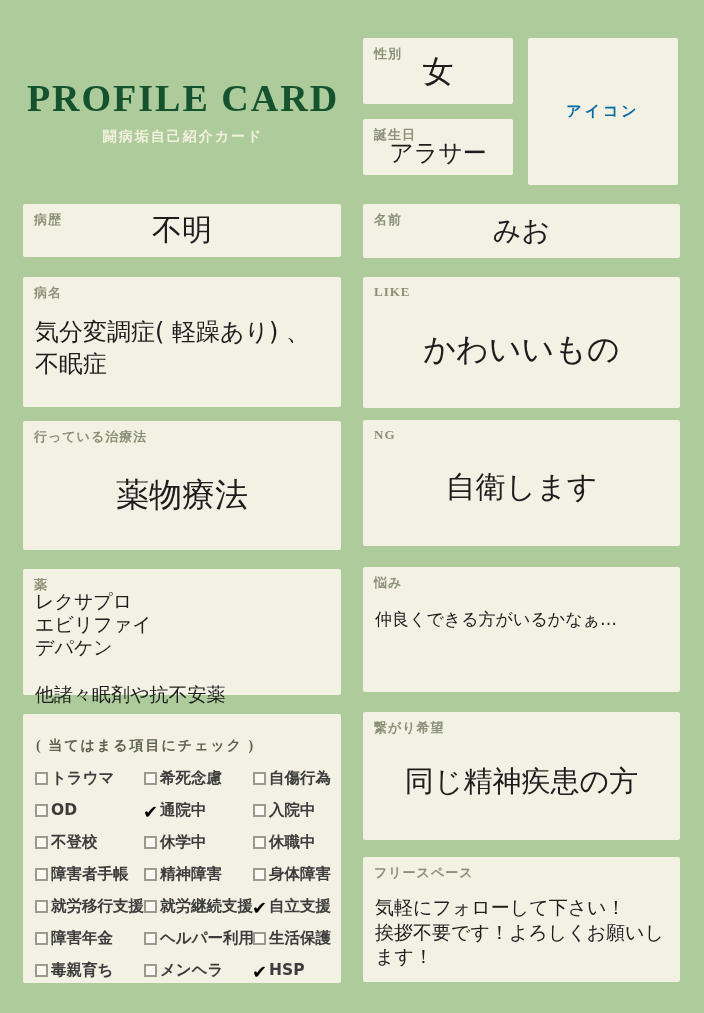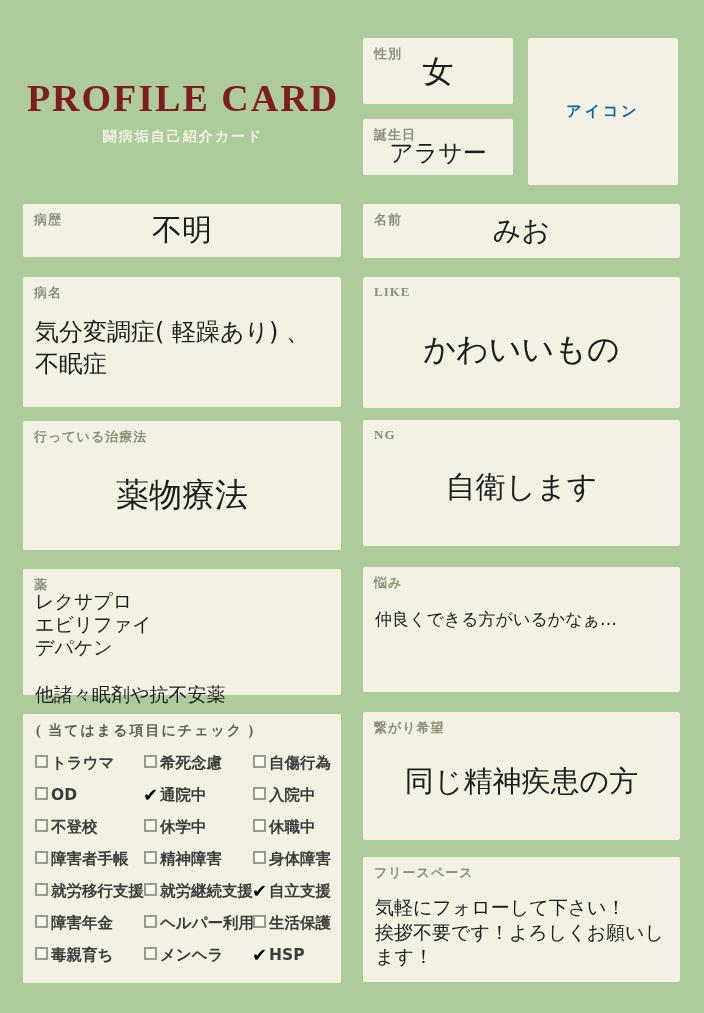--- a/index.html
+++ b/index.html
@@ -8,21 +8,21 @@
     background:#adcb9b;
     font-family:"DejaVu Sans", sans-serif;
     position:relative; overflow:hidden;
   }
   .card { position:absolute; inset:0; background:#adcb9b; }
 
   
   .hdr { position:absolute; left:18px; top:76px; width:330px; text-align:center; color:#f4f3e1; }
   .hdr h1 {
     margin:0; font-family:"Liberation Serif","DejaVu Serif",serif;
-    font-size:38px; font-weight:700; letter-spacing:2px; color:#7f1d1d;
+    font-size:38px; font-weight:700; letter-spacing:2px; color:#14532d;
   }
   .hdr .sub {
     margin-top:8px; font-family:"Liberation Serif","DejaVu Serif",serif;
     font-size:14px; font-weight:700; letter-spacing:2px; color:#f2f1df;
   }
 
   
   .box {
     position:absolute; background:#f2f1e3; border-radius:2px;
     box-sizing:border-box;
@@ -47,21 +47,21 @@
   .b-birthday { left:363px; top:119px; width:150px; height:56px; }
   .b-icon     { left:528px; top:38px;  width:150px; height:147px; }
   .b-history  { left:23px;  top:204px; width:318px; height:53px; }
   .b-name     { left:363px; top:204px; width:317px; height:54px; }
   .b-disease  { left:23px;  top:277px; width:318px; height:130px; }
   .b-like     { left:363px; top:277px; width:317px; height:131px;padding-left:12px; }
   .b-treat    { left:23px;  top:421px; width:318px; height:129px; }
   .b-ng       { left:363px; top:420px; width:317px; height:126px; }
   .b-med      { left:23px;  top:569px; width:318px; height:126px; }
   .b-worry    { left:363px; top:567px; width:317px; height:125px; }
-  .b-check    { left:23px;  top:714px; width:318px; height:269px; padding:5px 12px; }
+  .b-check    { left:23px;  top:714px; width:318px; height:269px; padding:20px 12px; }
   .b-conn     { left:363px; top:712px; width:317px; height:128px; }
   .b-free     { left:363px; top:857px; width:317px; height:125px;padding-left:24px; }
 
   .v-gender   { font-size:31px; padding-top:2px; }
   .v-birthday { font-size:24px; padding-top:12px; }
   .v-history  { font-size:30px; }
   .v-name     { font-size:28px; }
   .v-like     { font-size:32px; padding-top:14px; }
   .v-treat    { font-size:33px; padding-top:20px; }
   .v-ng       { font-size:30px; padding-top:8px; }
@@ -82,21 +82,21 @@
     font-family:"Liberation Serif","DejaVu Serif",serif;
     font-size:14px; font-weight:700; letter-spacing:2px; color:#5f6452;
     margin:3px 0 0 1px;
   }
   .chk-grid {
     margin-top:15px;
     display:grid; grid-template-columns:107px 107px auto;
     row-gap:15px; column-gap:2px;
   }
   .check-item {
-    display:flex; align-items:flex-start;
+    display:flex; align-items:center;
     font-size:15.5px; font-weight:700; color:#3c3c3c;
     white-space:nowrap; line-height:17px;
   }
   .cb {
     position:relative; display:inline-block; box-sizing:border-box;
     width:13px; height:13px; border:2px solid #9b9b8d; background:#fbfaf2;
     margin-right:3px; flex:0 0 13px;
   }
   .cb.checked { border-color:transparent; background:transparent; }
   .cb.checked::before {

